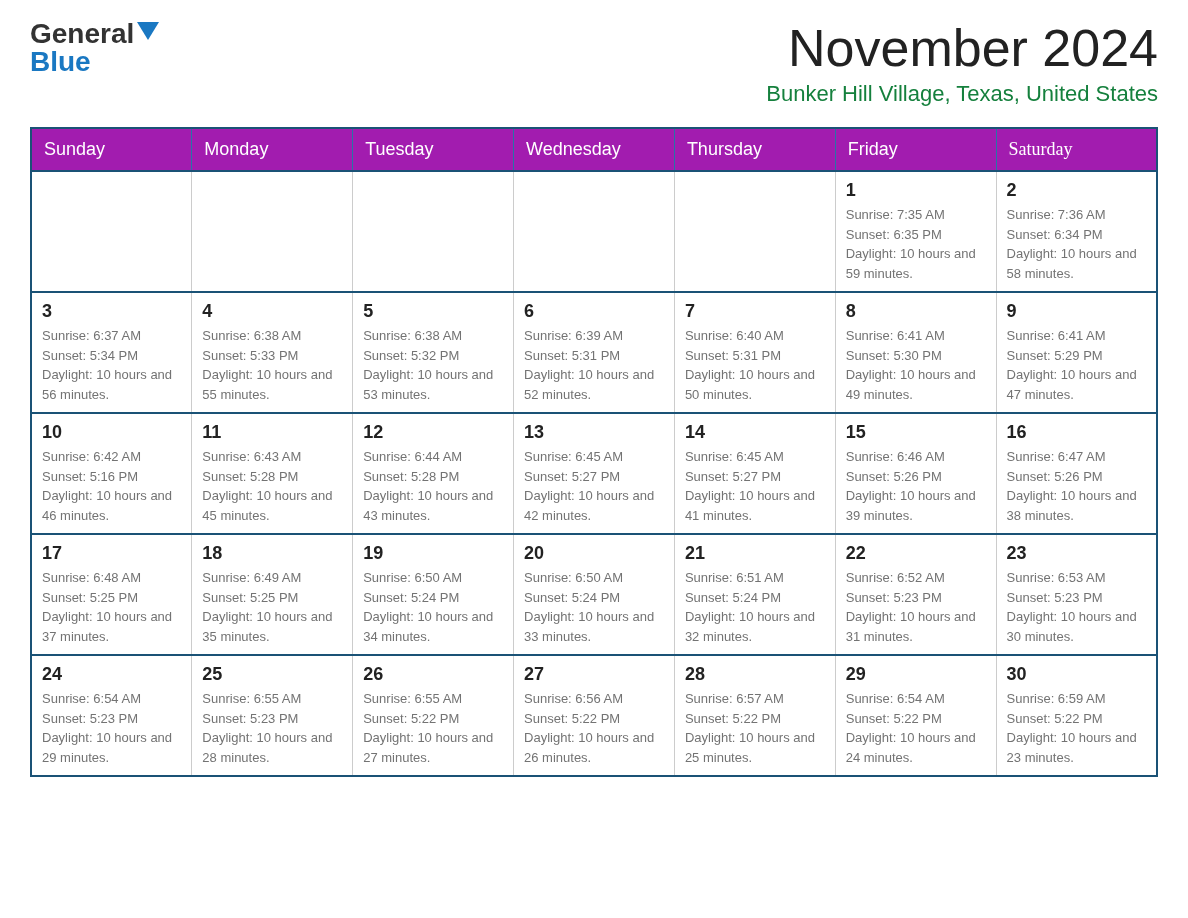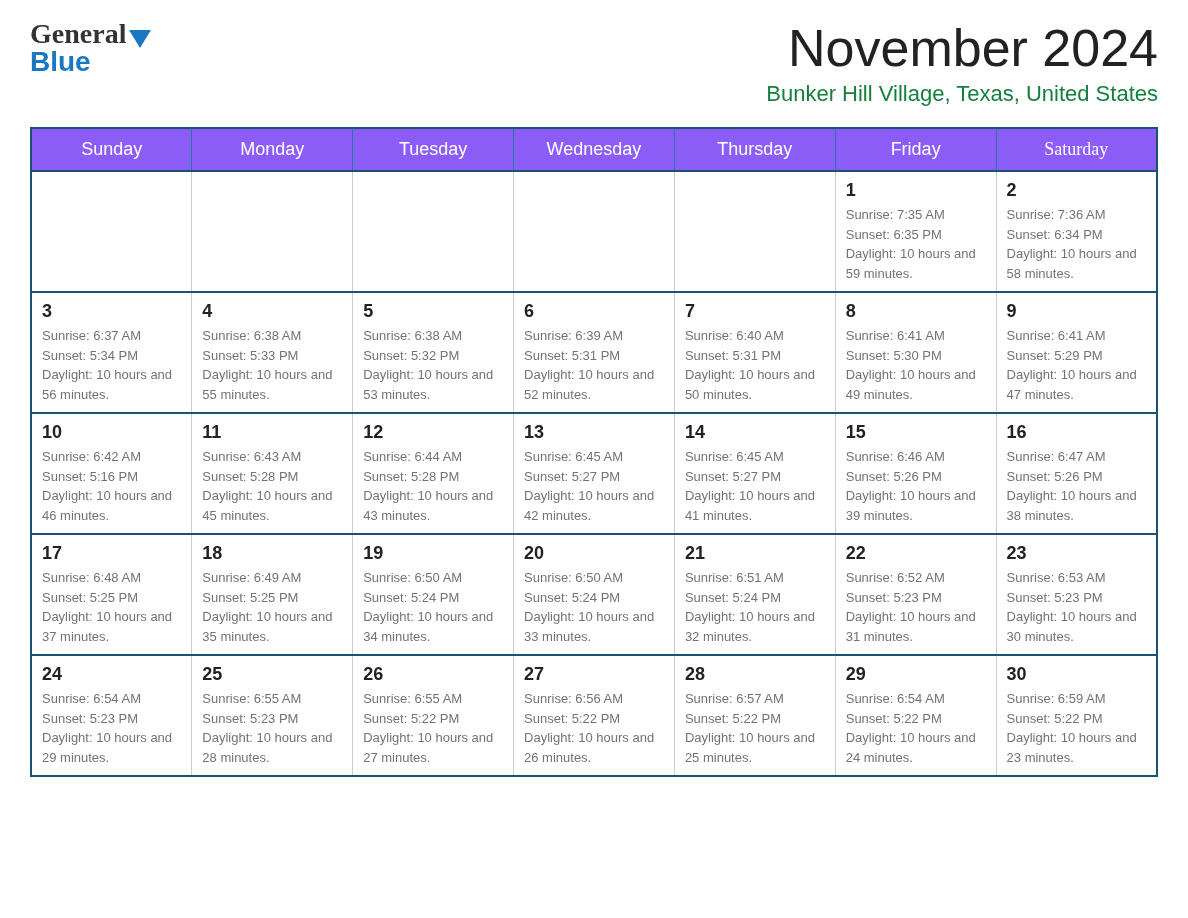--- a/index.html
+++ b/index.html
@@ -28,22 +28,21 @@
       line-height: 1;
     }
     .logo-text-blue {
       font-size: 28px;
       font-weight: bold;
       color: #1a78c2;
       line-height: 1;
     }
     .logo-row {
       display: flex;
-      align-items: flex-end;
-      font-family: Liberation Serif, serif;
+      align-items: flex-start;
     }
     .title-block {
       text-align: right;
     }
     .month-title {
       font-size: 52px;
       font-weight: normal;
       color: #222;
       line-height: 1.1;
     }
@@ -51,26 +50,26 @@
       font-size: 22px;
       color: #15803d;
       margin-top: 4px;
     }
     .calendar {
       width: 100%;
       border-collapse: collapse;
       border: 2px solid #1a5276;
     }
     .calendar th {
-      background-color: #8b5cf6;
+      background-color: #a21caf;
       color: #fff;
       font-size: 18px;
       font-weight: normal;
       padding: 10px 12px;
-      text-align: center;
+      text-align: left;
       border-right: 1px solid #2874a6;
     }
     .calendar th:last-child {
       border-right: none;
       font-family: Liberation Serif, serif;
     }
     .calendar td {
       vertical-align: top;
       padding: 8px 10px;
       border-top: 2px solid #1a5276;

